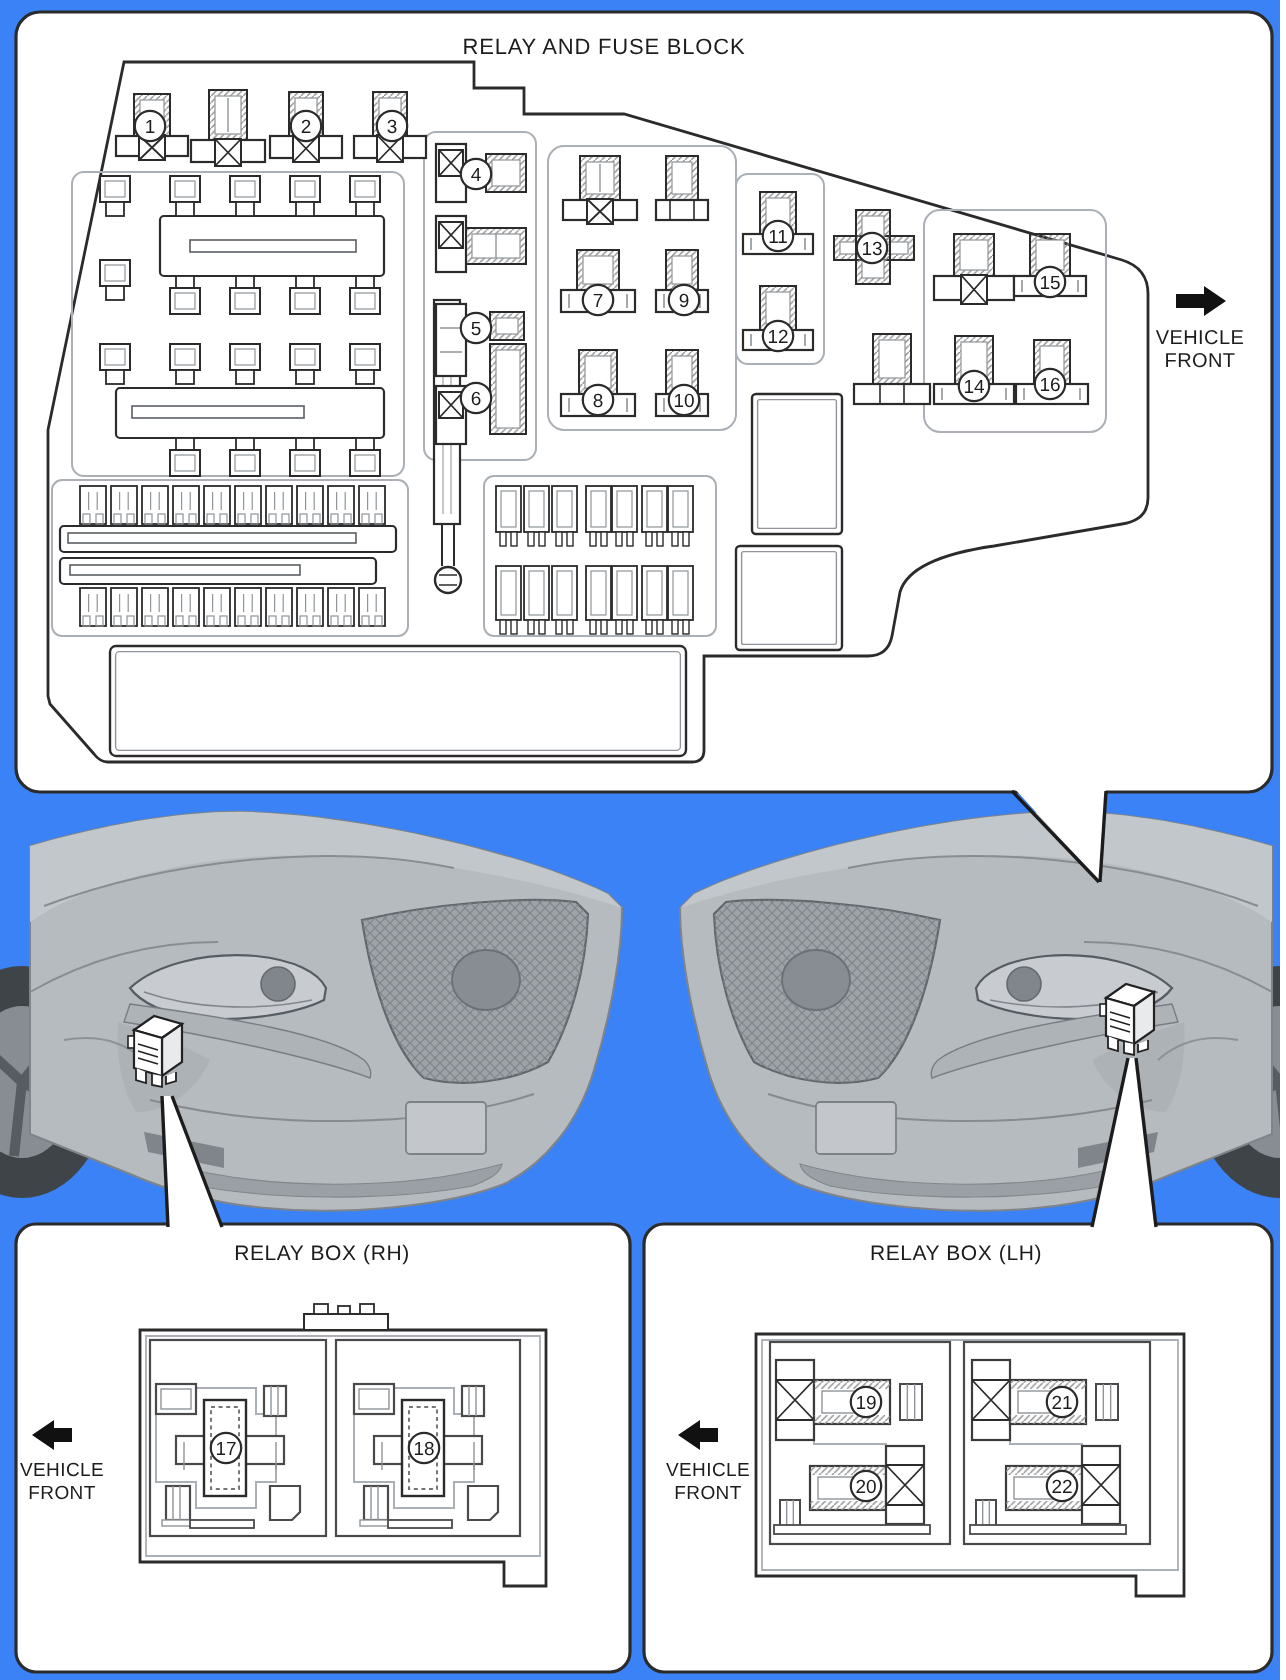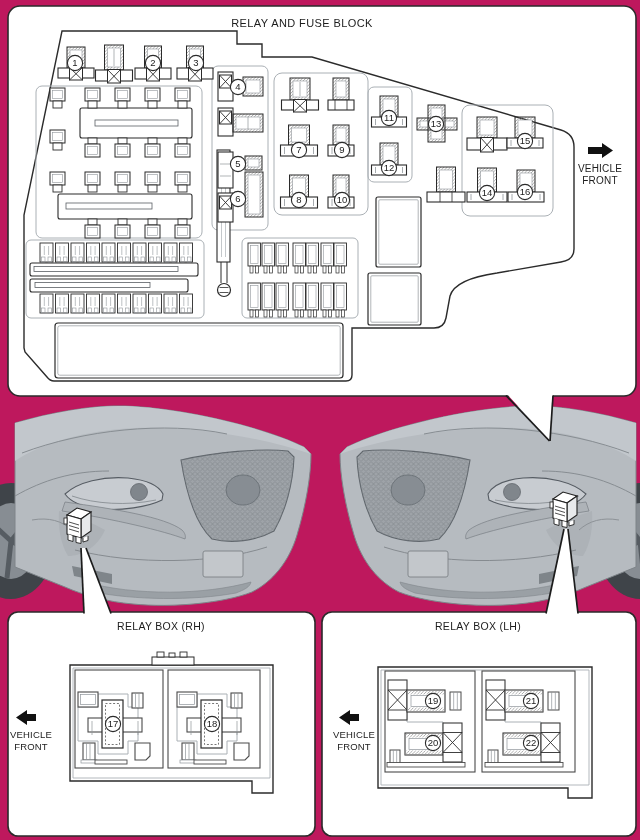--- a/index.html
+++ b/index.html
@@ -1,16 +1,16 @@
 <!DOCTYPE html>
 <html><head>
 <meta charset="utf-8">
 <style>
   html,body{margin:0;padding:0;background:#fff;}
-  #page{width:640px;height:840px;position:relative;overflow:hidden;background:#be185d;}
+  #page{width:640px;height:840px;position:relative;overflow:hidden;background:#3b82f6;}
   svg{display:block;}
   text{font-family:"Liberation Sans","DejaVu Sans",sans-serif;fill:#1c1c1c;}
   .title{font-size:11px;letter-spacing:.4px;}
   .vf{font-size:10px;letter-spacing:.2px;}
   .vfs{font-size:9.5px;letter-spacing:.2px;}
   .bt{font-size:10.5px;letter-spacing:.3px;}
 </style>
 </head>
 <body>
 

